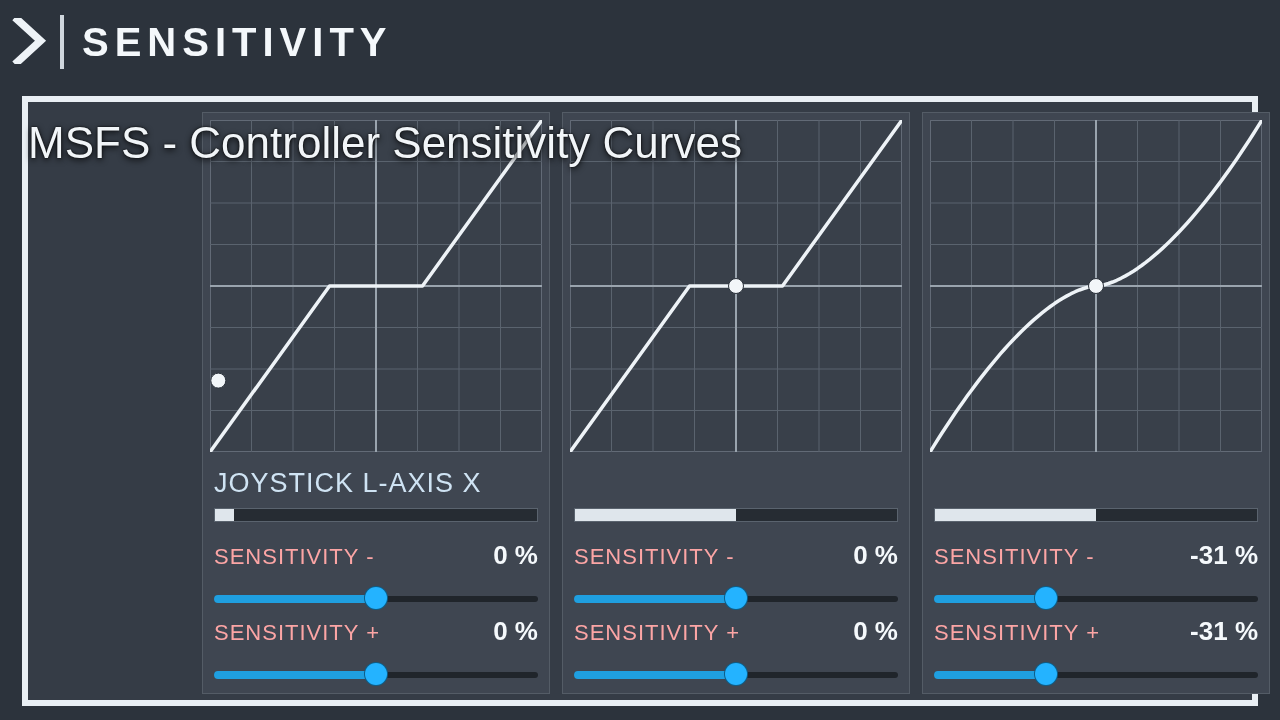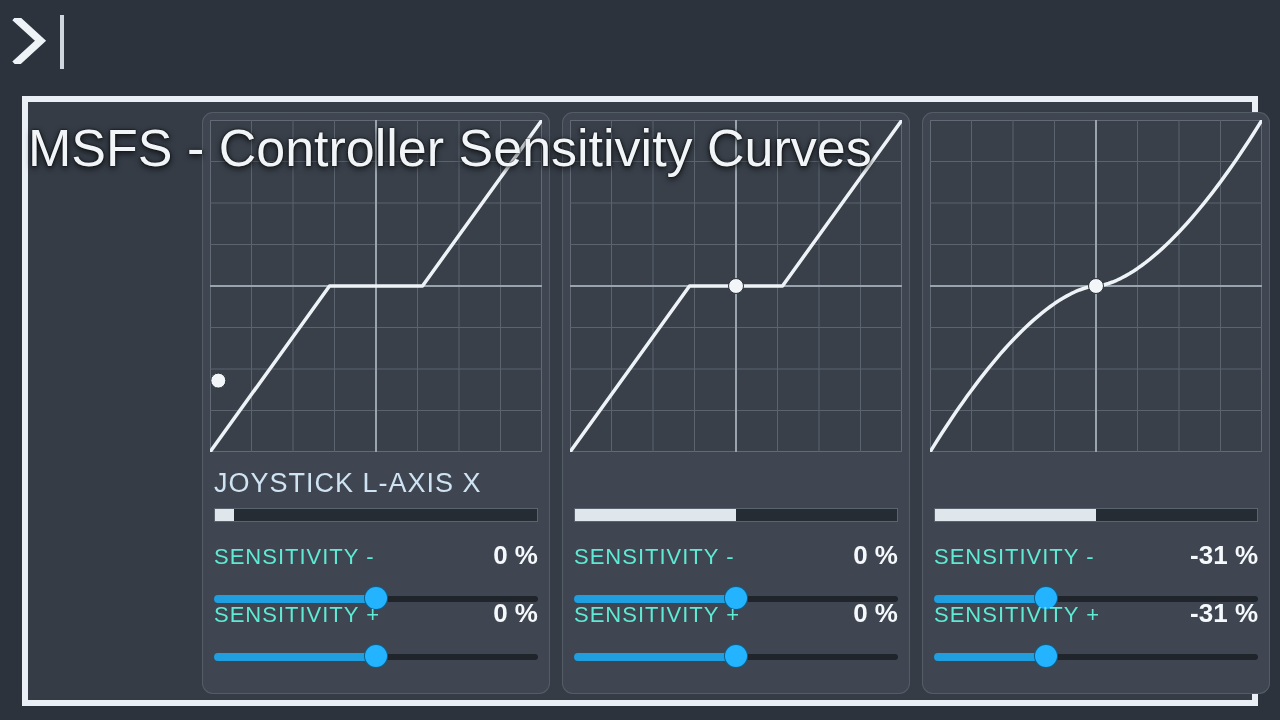--- a/index.html
+++ b/index.html
@@ -22,67 +22,67 @@
     background: #353c46;
   }
 
   .cards-strip { position: absolute; left: 174px; top: 10px; display:flex; gap: 12px; }
 
   
   .card {
     width: 348px; height: 582px; background: #3f4651;
     position: relative;
     box-shadow: inset 0 0 0 1px #545c66;
-    border-radius: 11px;
   }
   .graph {
     position: absolute; left: 8px; top: 8px; width: 332px; height: 332px;
     background: #39404a; box-shadow: inset 0 0 0 1px #6a737e;
   }
   .graph svg { position:absolute; left:0; top:0; width:100%; height:100%; }
   .axis-title {
     position:absolute; left:12px; top:356px; font-size:27px; letter-spacing:1px; color:#cfe3f3; font-weight:400;
   }
   .progress-track {
     position:absolute; left:12px; top:396px; width:324px; height:14px;
     background:#262c33; border:1px solid #5a636e;
   }
   .progress-fill { position:absolute; left:0; top:0; height:100%; background:#dfe6ec; }
 
   .slider-block { position:absolute; left:12px; width:324px; }
   .slider-block.a { top:428px; }
-  .slider-block.b { top:486px; }
+  .slider-block.b { top:504px; }
   .slider-row { display:flex; justify-content:space-between; align-items:baseline; margin-bottom:14px;}
-  .slider-label { font-size:22px; letter-spacing:1px; color:#5eead4; font-weight:400;}
+  .slider-label { font-size:22px; letter-spacing:1px; color:#fca5a5; font-weight:400;}
   .slider-value { font-size:26px; font-weight:700; color:#f5f9fc; }
 
   .slider { position:relative; width:324px; height:26px; }
   .slider .rail { position:absolute; top:11px; left:0; width:100%; height:6px; background:#20252b; border-radius:3px; }
   .slider .fill { position:absolute; top:10px; left:0; height:8px; background:#1f9fe0; border-radius:4px; }
   .slider .thumb { position:absolute; top:2px; width:22px; height:22px; border-radius:50%; background:#24b3ff; box-shadow:0 0 0 1px #0d5e88; transform:translateX(-50%); }
 
   
   .overlay-caption {
     position:absolute; left:28px; top:118px;
-    font-size:52px; color:#f1f5f8;
+    font-size:44px; color:#f1f5f8;
     text-shadow: 0 2px 6px rgba(0,0,0,.85), 0 0 2px #000;
     font-weight:400; pointer-events:none; user-select:none;
   }
 </style>
 </head>
 <body>
 <div class="root">
 
   <div class="titlebar">
     <div class="chevron">
       <svg viewBox="0 0 40 48">
           <polyline points="6,2 30,24 6,46" fill="none" stroke="#eef3f7" stroke-width="8" stroke-linecap="square" stroke-linejoin="miter"></polyline>
         </svg>
     </div>
     <div class="title-sep"></div>
+    <div class="title-text">SENSITIVITY</div>
   </div>
 
   <div class="outer-frame">
     <div class="cards-strip" id="cards-strip">
         <div class="card">
     <div class="graph">
       <svg viewBox="0 0 332 332">
         <line x1="0" y1="0" x2="0" y2="332" stroke="#5a636e" stroke-width="1"></line>
               <line x1="0" y1="0" x2="332" y2="0" stroke="#5a636e" stroke-width="1"></line>
               <line x1="41.5" y1="0" x2="41.5" y2="332" stroke="#5a636e" stroke-width="1"></line>

